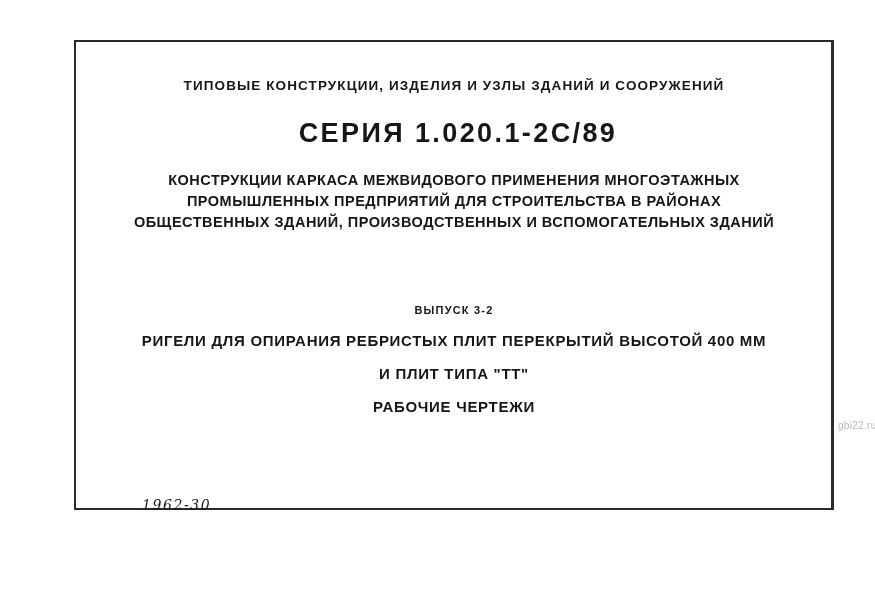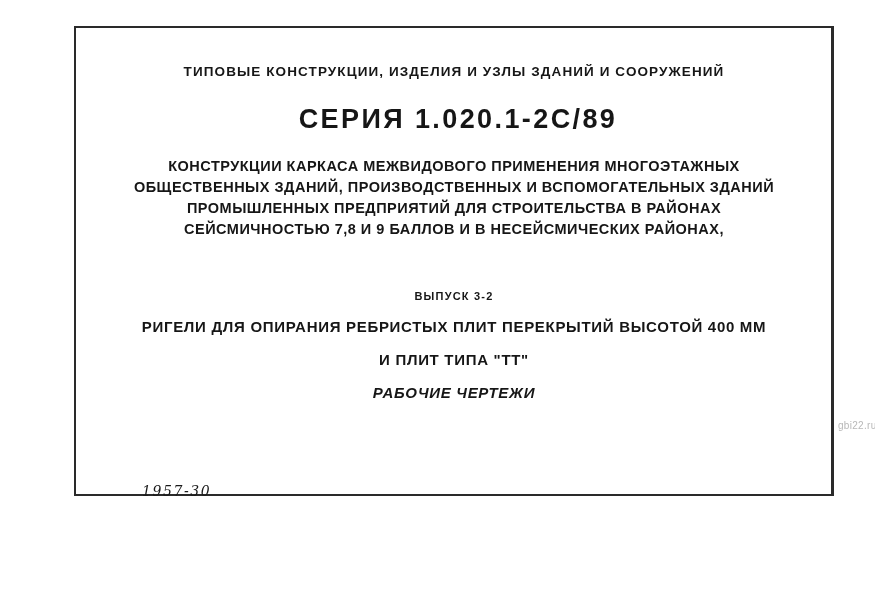--- a/index.html
+++ b/index.html
@@ -13,21 +13,21 @@
     position: relative;
     font-family: "Liberation Sans", sans-serif;
     color: #1a1a1a;
     overflow: hidden;
   }
 
   
   .page-frame {
     position: absolute;
     left: 74px;
-    top: 26px;
+    top: 40px;
     width: 760px;
     height: 470px;
     border-left: 2px solid #2a2a2a;
     border-top: 2px solid #2a2a2a;
     border-bottom: 2px solid #2a2a2a;
     border-right: 2px solid #2a2a2a;
     box-sizing: border-box;
   }
   
   .page-frame::after {
@@ -112,21 +112,20 @@
   }
   .issue-block .issue-line {
     display: block;
     white-space: nowrap;
     margin-bottom: 16px;
     font-weight: 700;
     margin-top: 8px;
   }
   .issue-block .issue-line:last-child {
     margin-bottom: 0;
-    font-style: italic;
   }
 
   
   .doc-code {
     position: absolute;
     left: 66px;
     top: 455px;
     font-family: "DejaVu Serif", serif;
     font-style: italic;
     font-size: 14px;
@@ -150,30 +149,29 @@
 
 <div class="page-frame">
   <div class="sheet-inner">
 
     <div class="doc-text header-line">ТИПОВЫЕ КОНСТРУКЦИИ, ИЗДЕЛИЯ И УЗЛЫ ЗДАНИЙ И СООРУЖЕНИЙ</div>
 
     <div class="doc-text series-title">СЕРИЯ 1.020.1-2с/89</div>
 
     <div class="doc-text description">
       <span class="line">КОНСТРУКЦИИ КАРКАСА МЕЖВИДОВОГО ПРИМЕНЕНИЯ МНОГОЭТАЖНЫХ</span>
+      <span class="line">ПРОМЫШЛЕННЫХ ПРЕДПРИЯТИЙ ДЛЯ СТРОИТЕЛЬСТВА В РАЙОНАХ</span>
       <span class="line">ОБЩЕСТВЕННЫХ ЗДАНИЙ, ПРОИЗВОДСТВЕННЫХ И ВСПОМОГАТЕЛЬНЫХ ЗДАНИЙ</span>
-      <span class="line">ПРОМЫШЛЕННЫХ ПРЕДПРИЯТИЙ ДЛЯ СТРОИТЕЛЬСТВА В РАЙОНАХ</span>
-      <span class="line">СЕЙСМИЧНОСТЬЮ 7,8 И 9 БАЛЛОВ И В НЕСЕЙСМИЧЕСКИХ РАЙОНАХ,</span>
     </div>
 
     <div class="doc-text issue-block">
       <span class="issue-num">ВЫПУСК 3-2</span>
       <span class="issue-line">РИГЕЛИ ДЛЯ ОПИРАНИЯ РЕБРИСТЫХ ПЛИТ ПЕРЕКРЫТИЙ ВЫСОТОЙ 400 ММ</span>
       <span class="issue-line">И ПЛИТ ТИПА "ТТ"</span>
       <span class="issue-line">РАБОЧИЕ ЧЕРТЕЖИ</span>
     </div>
 
-    <div class="doc-code">1957-30</div>
+    <div class="doc-code">1962-30</div>
 
   </div>
 </div>
 
 <div class="watermark">gbi22.ru</div>
 
 </body></html>

